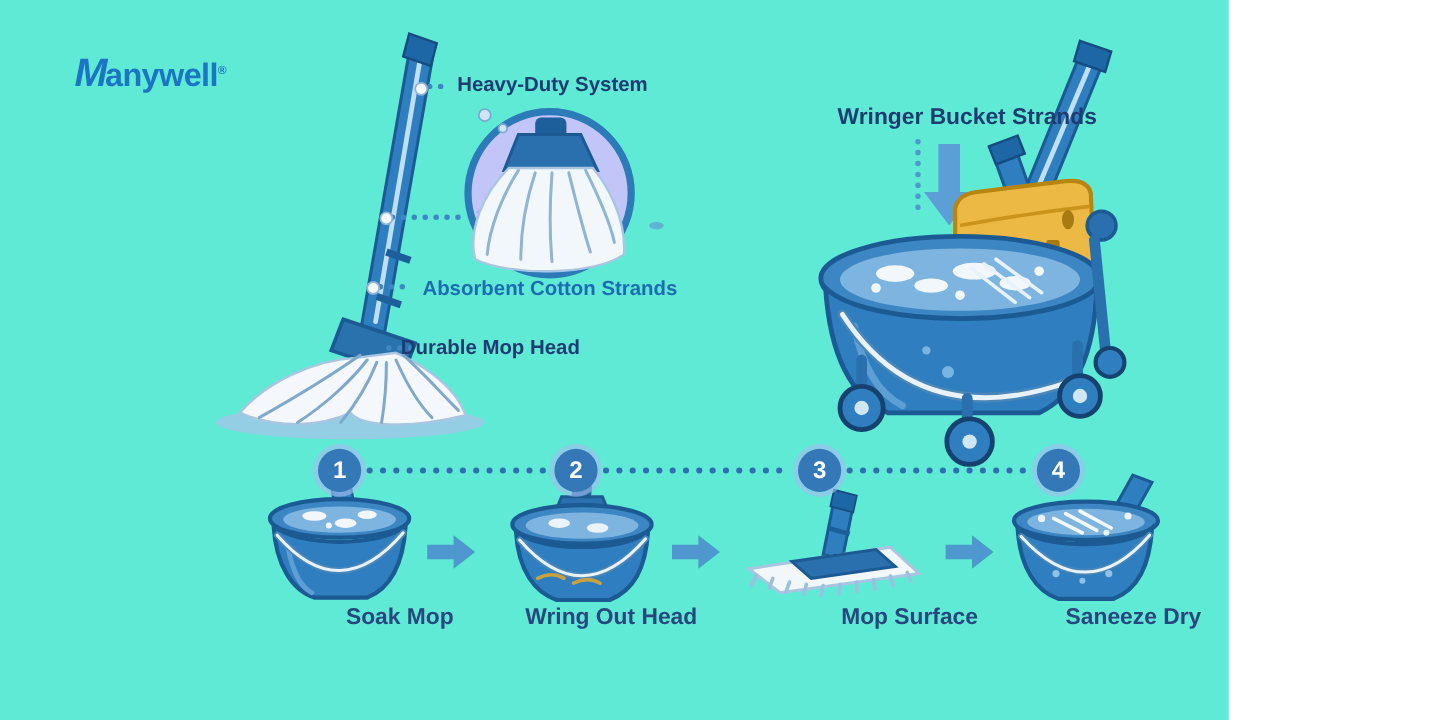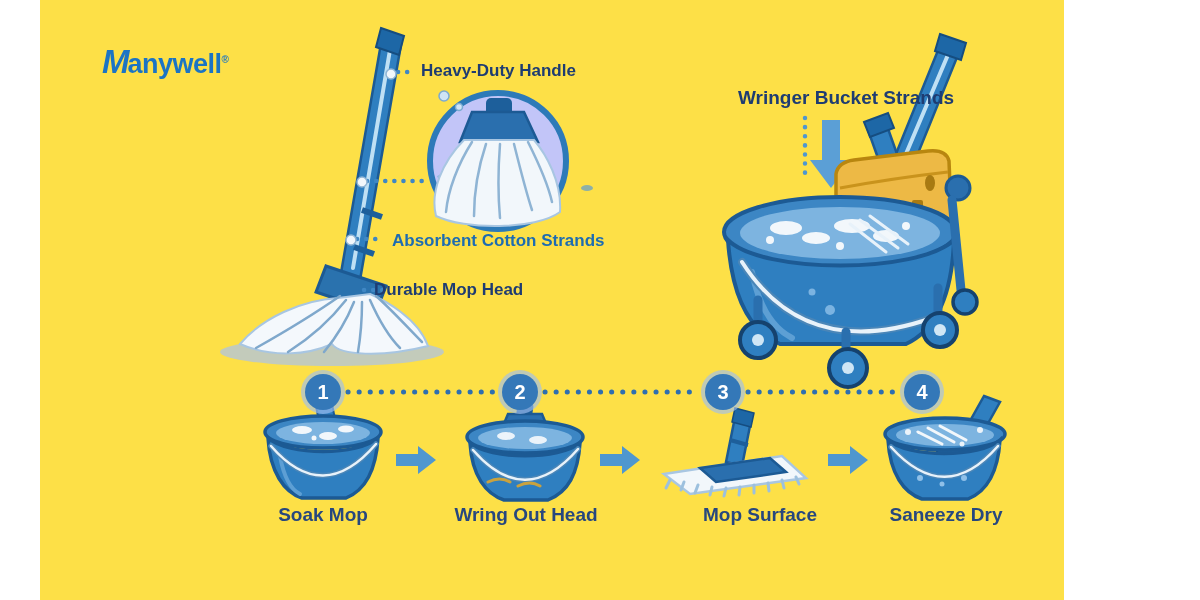--- a/index.html
+++ b/index.html
@@ -1,22 +1,21 @@
 <!DOCTYPE html>
 <html><head>
 <meta charset="utf-8">
 <style>
   html,body{margin:0;padding:0;}
   .canvas{
     position:relative;
     width:1024px;height:600px;
-    background:#fde047;
+    background:#5eead4;
     overflow:hidden;
     font-family:"Liberation Sans","DejaVu Sans",sans-serif;
-    margin-left:40px;
   }
   .illu{position:absolute;left:0;top:0;width:1200px;height:600px;}
   .abs{position:absolute;}
   
   .logo{left:62px;top:45px;color:#1b74c4;font-weight:700;font-size:27px;line-height:30px;letter-spacing:-0.5px;}
   .logo .m{font-style:italic;font-weight:900;font-size:33px;letter-spacing:-2px;}
   .logo sup{font-size:10px;vertical-align:super;}
   
   .callout{color:#1e3c72;font-weight:700;font-size:17px;white-space:nowrap;}
   .callout.bright{color:#1d6cb2;}
@@ -24,21 +23,21 @@
   
   .step-num{
     width:36px;height:36px;border-radius:50%;
     background:#3478b8;color:#ffffff;
     font-weight:700;font-size:20px;
     display:flex;align-items:center;justify-content:center;
     box-shadow:0 0 0 4px rgba(160,190,240,.65);
     top:374px;
   }
   .step-label{
-    top:504px;width:190px;text-align:center;
+    top:504px;width:190px;text-align:right;
     color:#27477e;font-weight:700;font-size:19px;white-space:nowrap;
   }
 </style>
 </head>
 <body>
 
 <div class="canvas">
 
   <svg class="illu" viewBox="0 0 1200 600" aria-hidden="true">
 
@@ -281,21 +280,21 @@
       <circle cx="880" cy="478" r="3" fill="#8fc0e8"></circle>
         <circle cx="902" cy="484" r="2.5" fill="#8fc0e8"></circle>
       <circle cx="924" cy="478" r="3" fill="#8fc0e8"></circle>
     </g>
   </svg>
 
   <div class="abs logo">
     <span class="m">M</span><span>anywell</span><sup>®</sup>
   </div>
 
-  <div class="abs callout" style="left:381px;top:61px;">Heavy-Duty Handle</div>
+  <div class="abs callout" style="left:381px;top:61px;">Heavy-Duty System</div>
 
   <div class="abs callout bright" style="left:352px;top:231px;">Absorbent Cotton Strands</div>
 
   <div class="abs callout" style="left:334px;top:280px;">Durable Mop Head</div>
 
   <div class="abs bucket-title">Wringer Bucket Strands</div>
 
   <div class="abs step-num" style="left:265px;">1</div>
   <div class="abs step-num" style="left:462px;">2</div>
   <div class="abs step-num" style="left:665px;">3</div>

